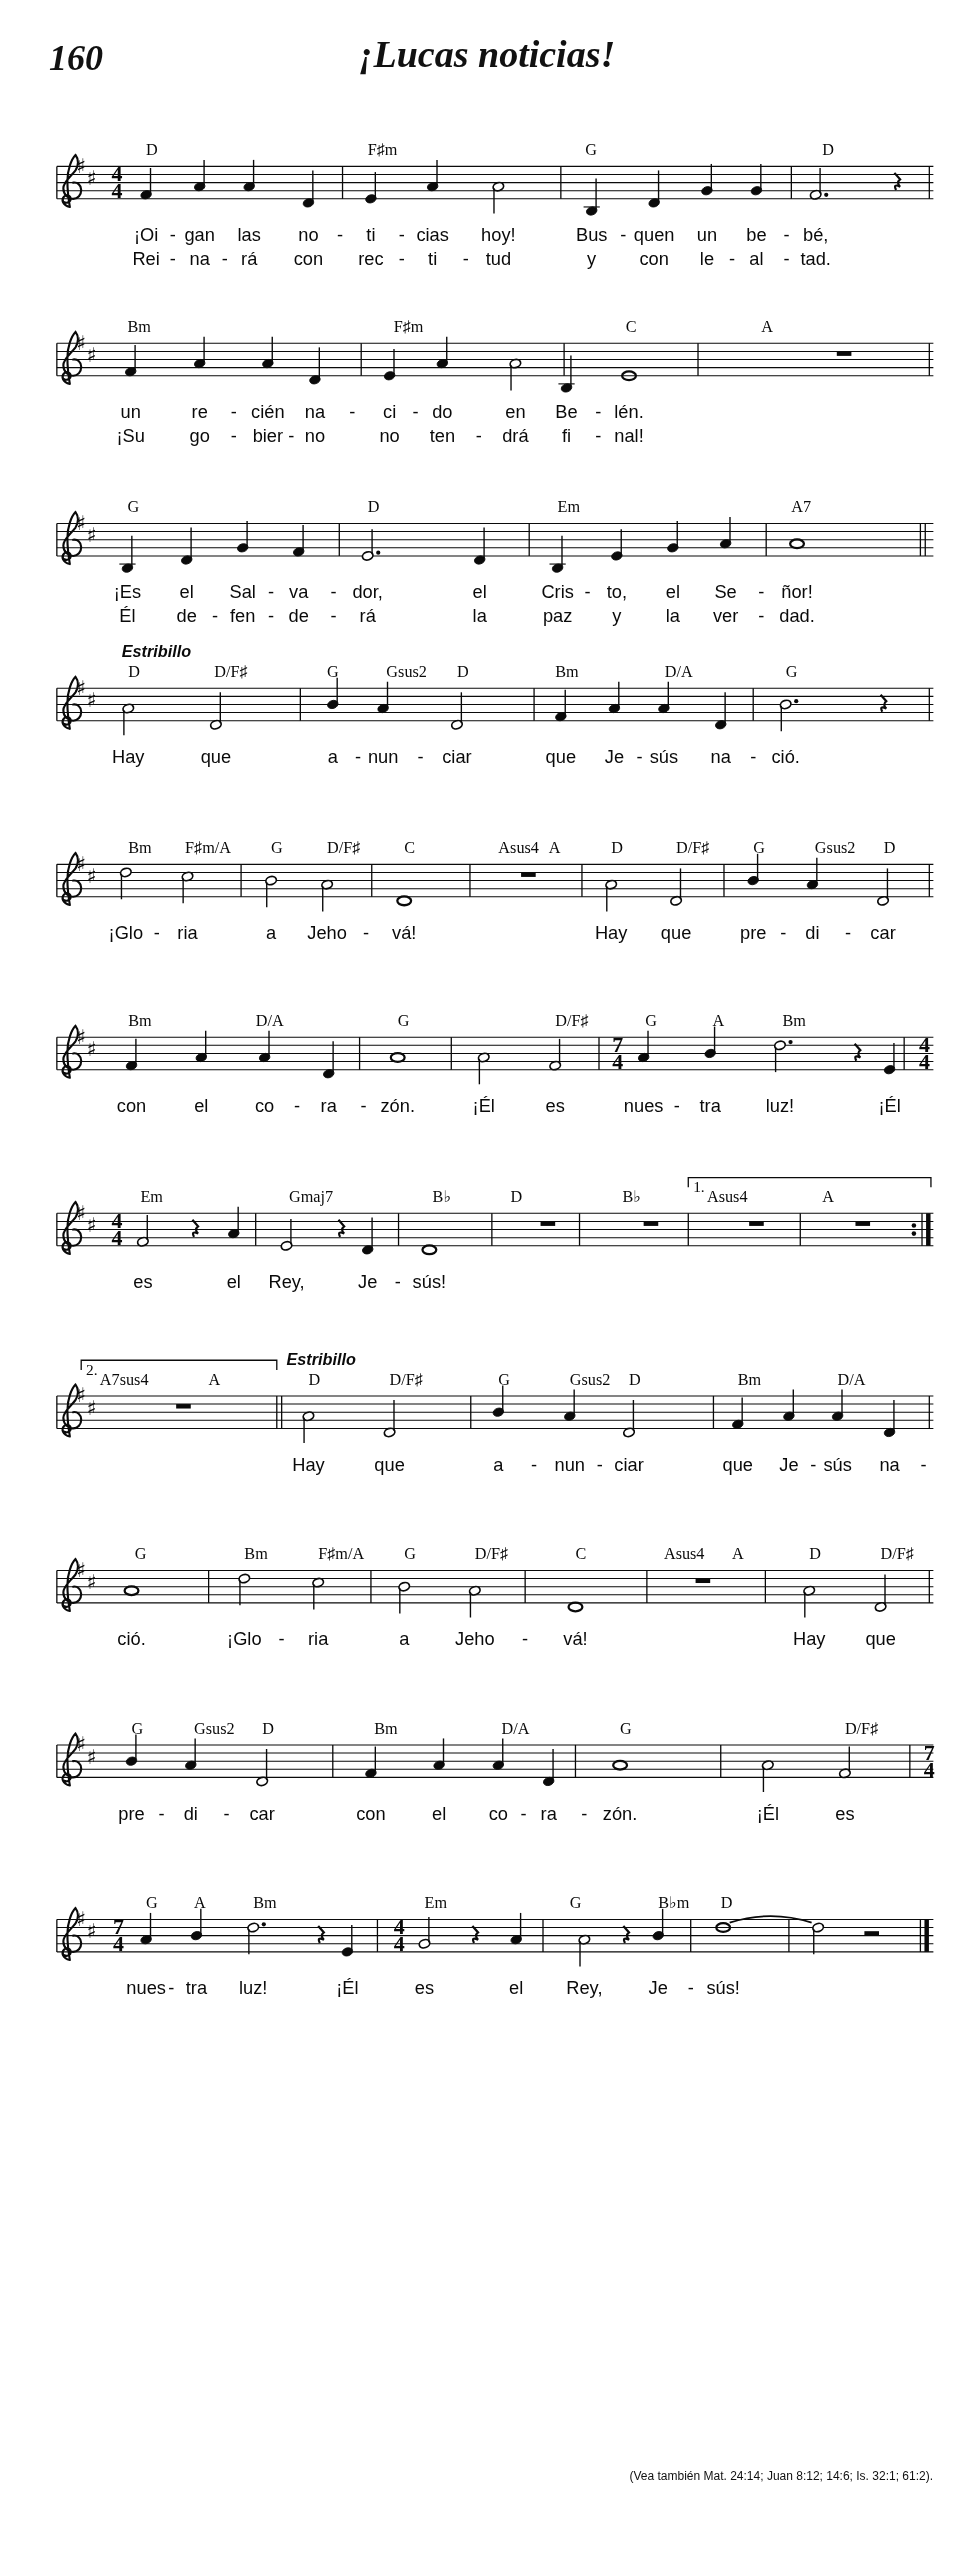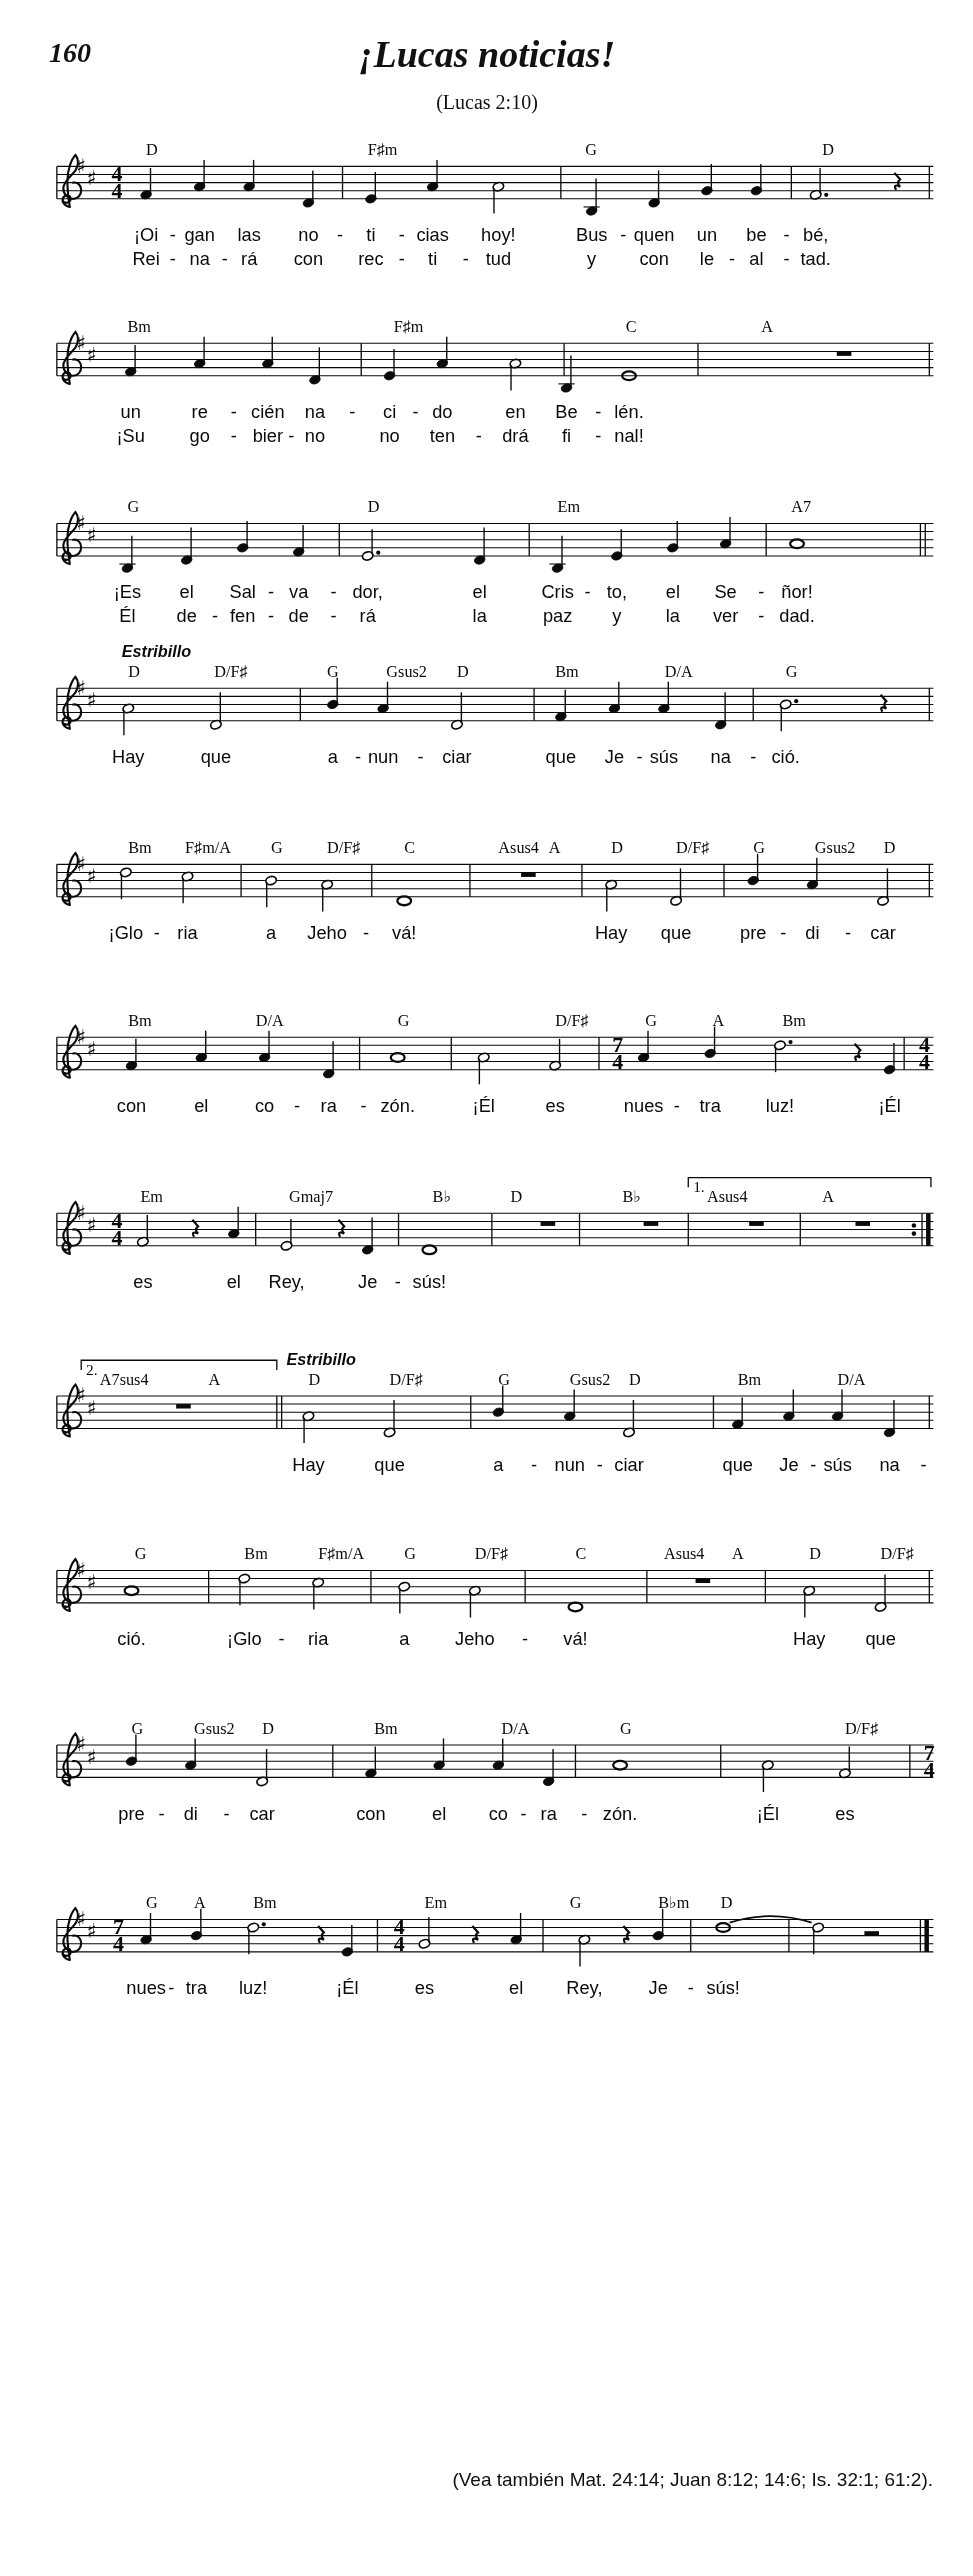--- a/index.html
+++ b/index.html
@@ -1,36 +1,35 @@
 <!DOCTYPE html>
 <html style="font-size:13px"><head>
 <meta charset="utf-8">
 <style>
   html,body{margin:0;padding:0;background:#888;}
   #page{position:relative;width:974px;height:2576px;background:#ffffff;margin:0 auto;
         font-family:"Liberation Serif","DejaVu Serif",serif;color:#111;overflow:hidden;}
-  #num{position:absolute;left:49px;top:37px;font-size:28px;font-weight:bold;font-style:italic;}
+  #num{position:absolute;left:49px;top:37px;font-size:36px;font-weight:bold;font-style:italic;}
   #title{position:absolute;left:0;top:32px;width:100%;text-align:center;font-size:38px;font-weight:bold;font-style:italic;}
   #subtitle{position:absolute;left:0;top:91px;width:100%;text-align:center;font-size:20px;}
-  #footer{position:absolute;right:41px;top:2469px;font-size:19px;font-family:"Liberation Sans","DejaVu Sans",sans-serif;}
+  #footer{position:absolute;right:41px;top:2469px;font-size:12px;font-family:"Liberation Sans","DejaVu Sans",sans-serif;}
   svg text{user-select:none;}
   .chord{font:20px "Liberation Serif","DejaVu Serif",serif;}
   .lyric{font:22.5px "Liberation Sans","DejaVu Sans",sans-serif;}
   .seclabel{font:italic bold 20px "Liberation Sans","DejaVu Sans",sans-serif;}
   .volta{font:19px "Liberation Serif","DejaVu Serif",serif;}
   .tsig{font:bold 27px "Liberation Serif","DejaVu Serif",serif;}
   .ksig{font:25px "DejaVu Sans",sans-serif;}
 </style>
 </head>
 <body>
 
 <div id="page">
   <div id="num">160</div>
   <div id="title">¡Lucas noticias!</div>
-  <div id="subtitle">(Lucas 2:10)</div>
   <svg id="score" width="974" height="2576" viewBox="0 0 1200 3174" xmlns="http://www.w3.org/2000/svg" style="position:absolute;left:0;top:0;">
       <g>
         <line x1="70" y1="205" x2="1150" y2="205" stroke="#0a0a0a" stroke-width="1.3"></line>
         <line x1="70" y1="215" x2="1150" y2="215" stroke="#0a0a0a" stroke-width="1.3"></line>
         <line x1="70" y1="225" x2="1150" y2="225" stroke="#0a0a0a" stroke-width="1.3"></line>
         <line x1="70" y1="235" x2="1150" y2="235" stroke="#0a0a0a" stroke-width="1.3"></line>
         <line x1="70" y1="245" x2="1150" y2="245" stroke="#0a0a0a" stroke-width="1.3"></line>
         <line x1="70" y1="205" x2="70" y2="245" stroke="#0a0a0a" stroke-width="1.6"></line>
         <path d="M 86,255 C 77,253 75,246 79,242 C 82,239 87,241 87,245 C 87,249 82,251 79,249 M 86,255 C 84,243 83,233 83,223 C 83,209 88,196 93,191 C 97,196 97,204 93,210 C 87,218 78,224 78,232 C 78,240 84,245 90,245 C 96,245 100,240 100,234 C 100,228 95,224 90,225" fill="none" stroke="#0a0a0a" stroke-width="2.6" stroke-linecap="round"></path>
         <text x="100" y="213" class="ksig" text-anchor="middle" fill="#0a0a0a">♯</text>

